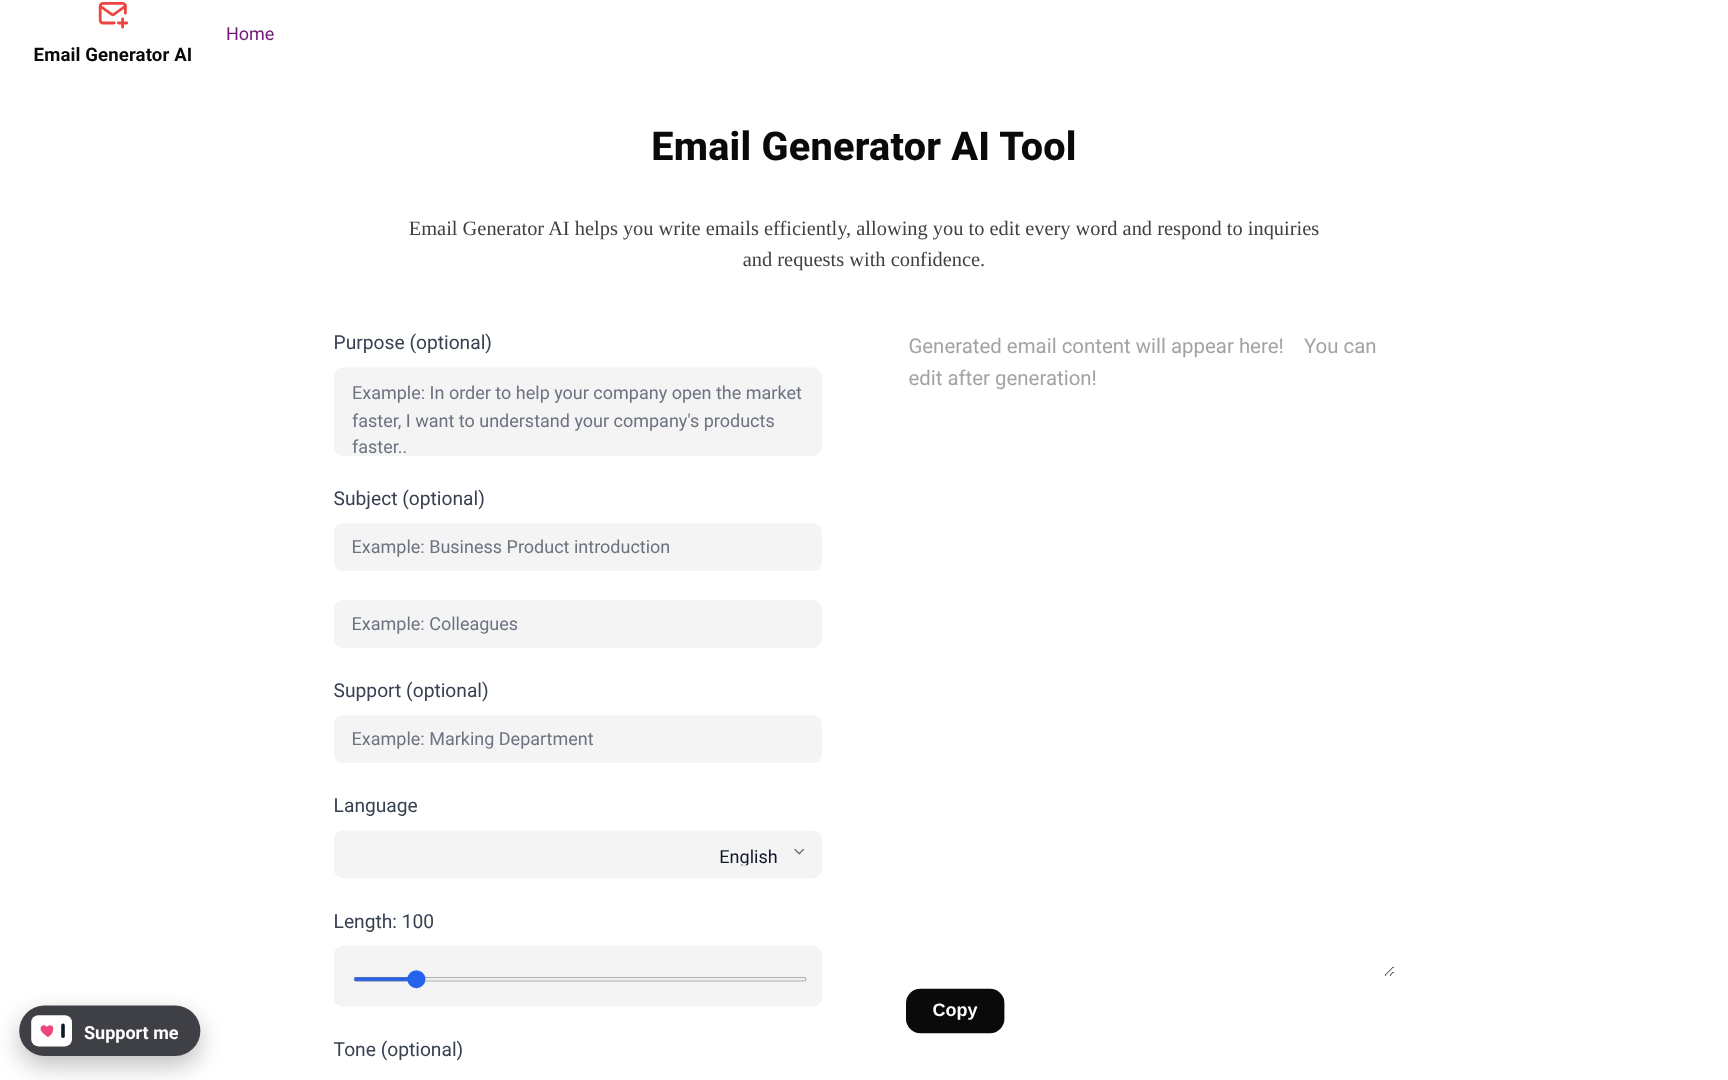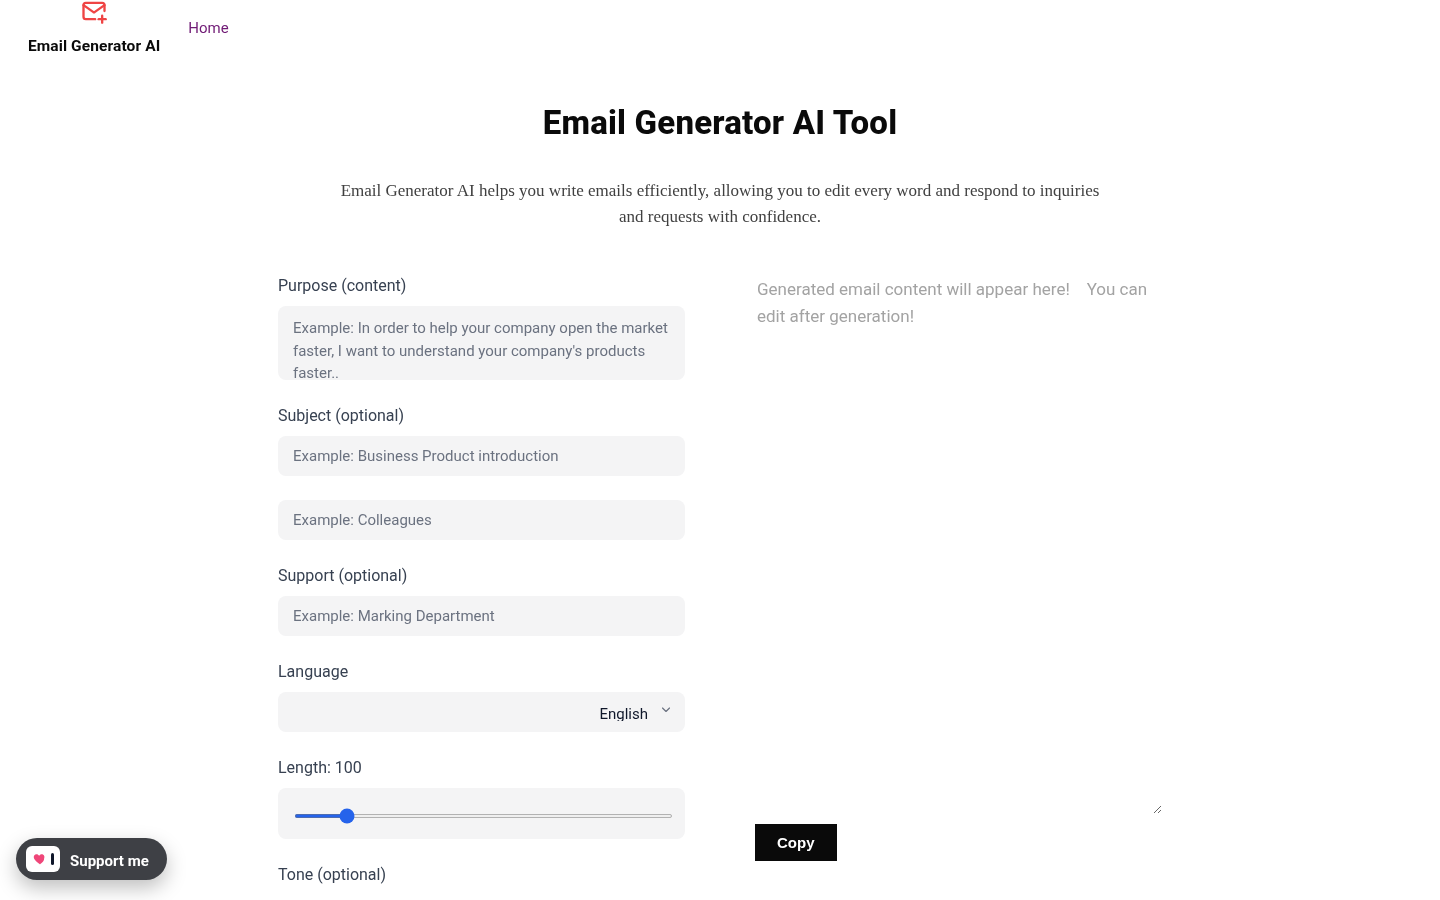--- a/index.html
+++ b/index.html
@@ -121,21 +121,21 @@
     padding:2px 2px;
     background:transparent;
   }
   .result::placeholder{
     color:var(--result-placeholder);
     white-space:pre-wrap;
   }
 
   .copy-btn{
     background:#0a0a0a;color:#fff;border:none;
-    border-radius:0;padding:10px 22px;font-weight:600;
+    border-radius:12px;padding:10px 22px;font-weight:600;
     font-size:15px;cursor:pointer;width:max-content;
     margin-top:10px;
   }
 
   
   .support{
     position:fixed;left:16px;bottom:20px;
     background:#3e4045;color:#fff;
     border-radius:999px;
     display:flex;align-items:flex-end;gap:10px;
@@ -177,21 +177,21 @@
 
 <main>
   <h1>Email Generator AI Tool</h1>
   <p class="subtitle">Email Generator AI helps you write emails efficiently, allowing you to edit every word and respond to inquiries and requests with confidence.</p>
 
   <div class="grid">
 
     <div class="left">
 
       <div class="field">
-        <label class="label">Purpose (content)</label>
+        <label class="label">Purpose (optional)</label>
         <textarea class="textarea" placeholder="Example: In order to help your company open the market faster, I want to understand your company's products faster.." style=""></textarea>
       </div>
 
       <div class="field">
         <label class="label">Subject (optional)</label>
         <input class="input" placeholder="Example: Business Product introduction" style="">
       </div>
 
       <div class="field">
         <input class="input" placeholder="Example: Colleagues" style="">

